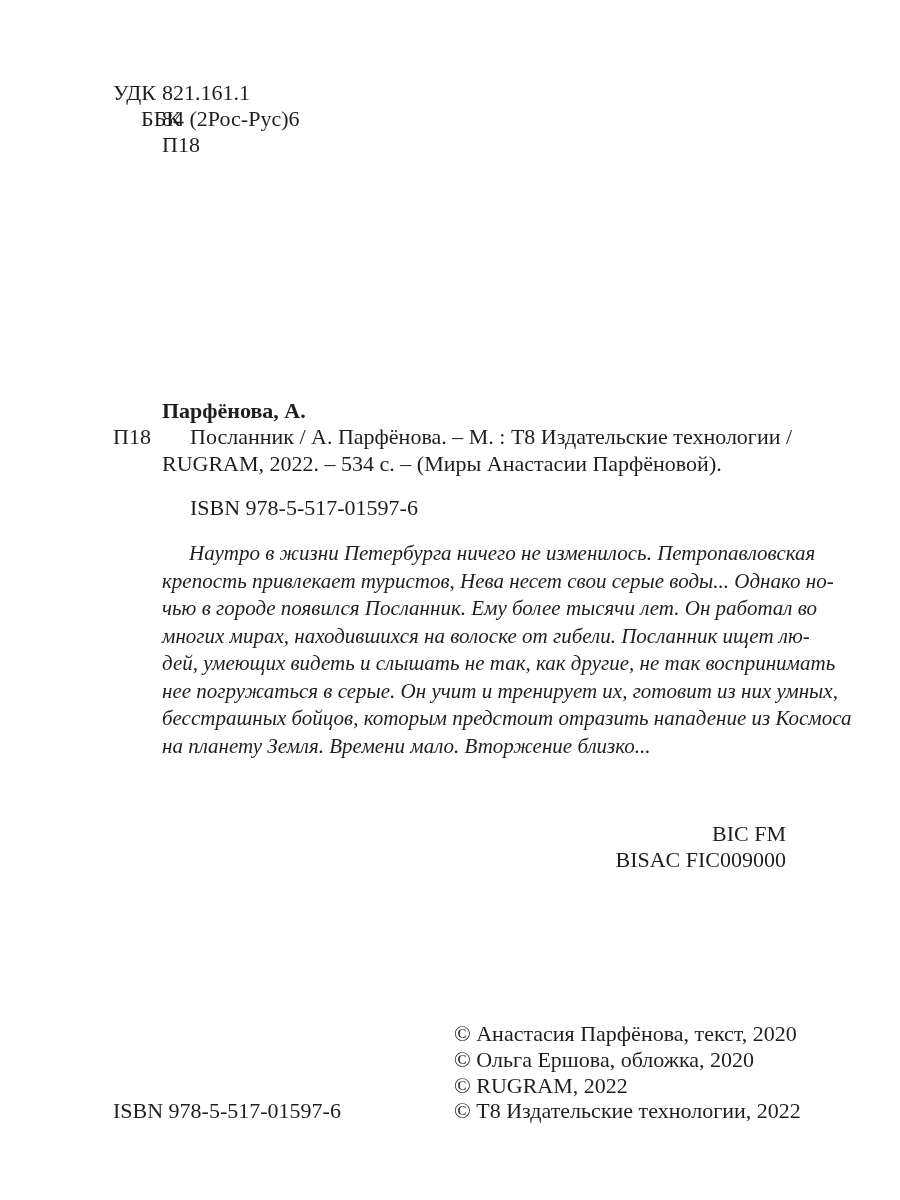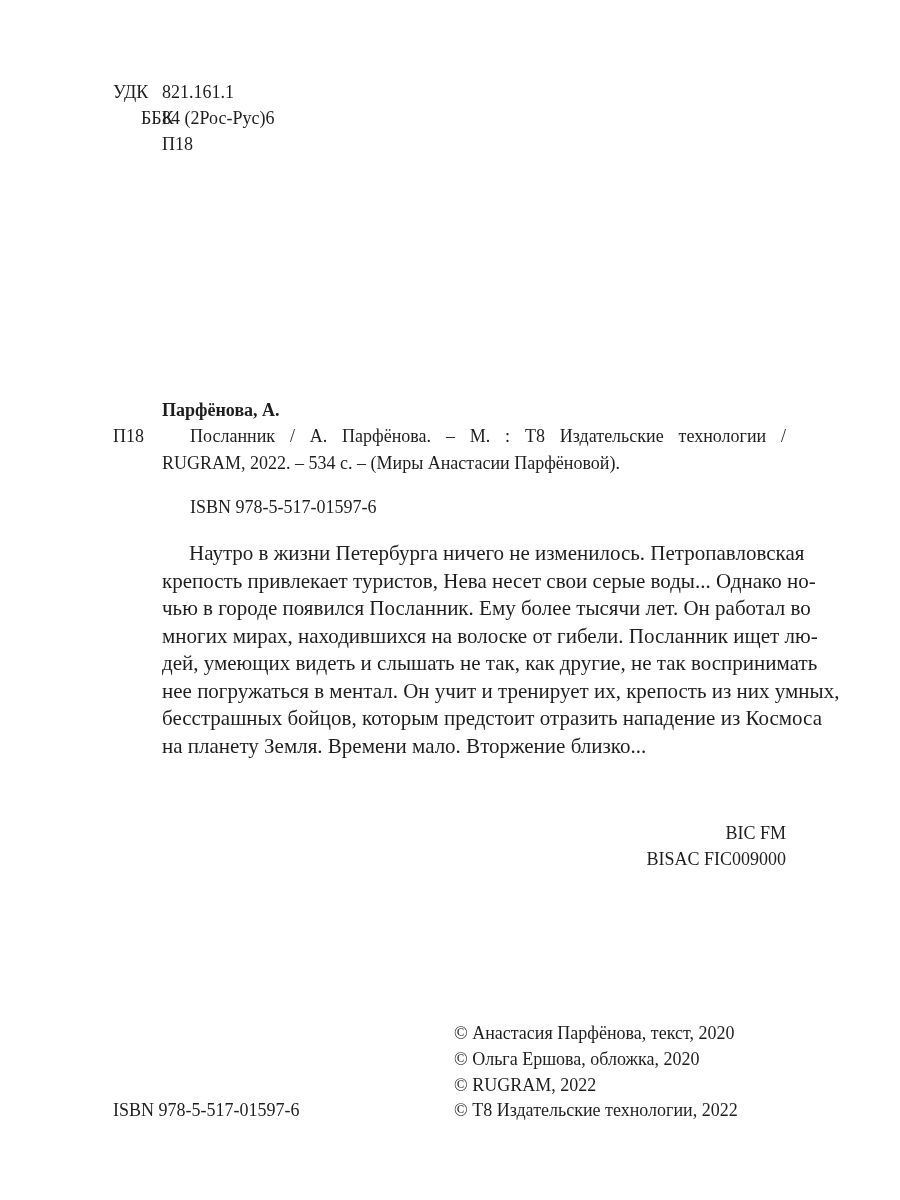--- a/index.html
+++ b/index.html
@@ -2,27 +2,27 @@
 <html><head>
   <meta charset="utf-8">
   <style>
     html, body { margin: 0; padding: 0; background: #ffffff; }
     body {
       width: 900px; height: 1200px; position: relative; overflow: hidden;
       font-family: "Liberation Serif", "DejaVu Serif", serif;
       color: #1e1e1e;
     }
     .abs { position: absolute; white-space: nowrap; }
-    .t { font-size: 18px; line-height: 27px; }
+    .t { font-size: 22px; line-height: 27px; }
     .bold { font-weight: bold; }
     .para {
       position: absolute; left: 162px; top: 540px; width: 623px;
       font-size: 21px; line-height: 27.5px; text-align: justify;
     }
-    .para .line { display: block; text-align: justify; text-align-last: justify; height: 27.5px; white-space: nowrap; }
+    .para .line { display: block; text-align: justify; text-align-last: justify; height: 27.5px; white-space: nowrap; font-style: italic; }
     .para .line.first { text-indent: 27px; }
     .para .line.last { text-align-last: left; }
     .right { text-align: center; }
   </style>
 </head>
 <body>
 
 <div>
   <span class="abs t" style="left:113px; top:79px;">УДК</span>
   <span class="abs t" style="left:162px; top:79px;">821.161.1</span>
@@ -38,21 +38,21 @@
   <span class="abs t" style="left:162px; top:450px;">RUGRAM, 2022. – 534 с. – (Миры Анастасии Парфёновой).</span>
   <span class="abs t" style="left:190px; top:494px;">ISBN 978-5-517-01597-6</span>
 </div>
 
 <div class="para">
   <span class="line first">Наутро в жизни Петербурга ничего не изменилось. Петропавловская</span>
   <span class="line">крепость привлекает туристов, Нева несет свои серые воды... Однако но-</span>
   <span class="line">чью в городе появился Посланник. Ему более тысячи лет. Он работал во</span>
   <span class="line">многих мирах, находившихся на волоске от гибели. Посланник ищет лю-</span>
   <span class="line">дей, умеющих видеть и слышать не так, как другие, не так воспринимать</span>
-  <span class="line">нее погружаться в ментал. Он учит и тренирует их, крепость из них умных,</span>
+  <span class="line">нее погружаться в серые. Он учит и тренирует их, готовит из них умных,</span>
   <span class="line">бесстрашных бойцов, которым предстоит отразить нападение из Космоса</span>
   <span class="line last">на планету Земля. Времени мало. Вторжение близко...</span>
 </div>
 
 <div>
   <span class="abs t right" style="right:114px; top:820px;">BIC FM</span>
   <span class="abs t right" style="right:114px; top:846px;">BISAC FIC009000</span>
 </div>
 
 <div>

